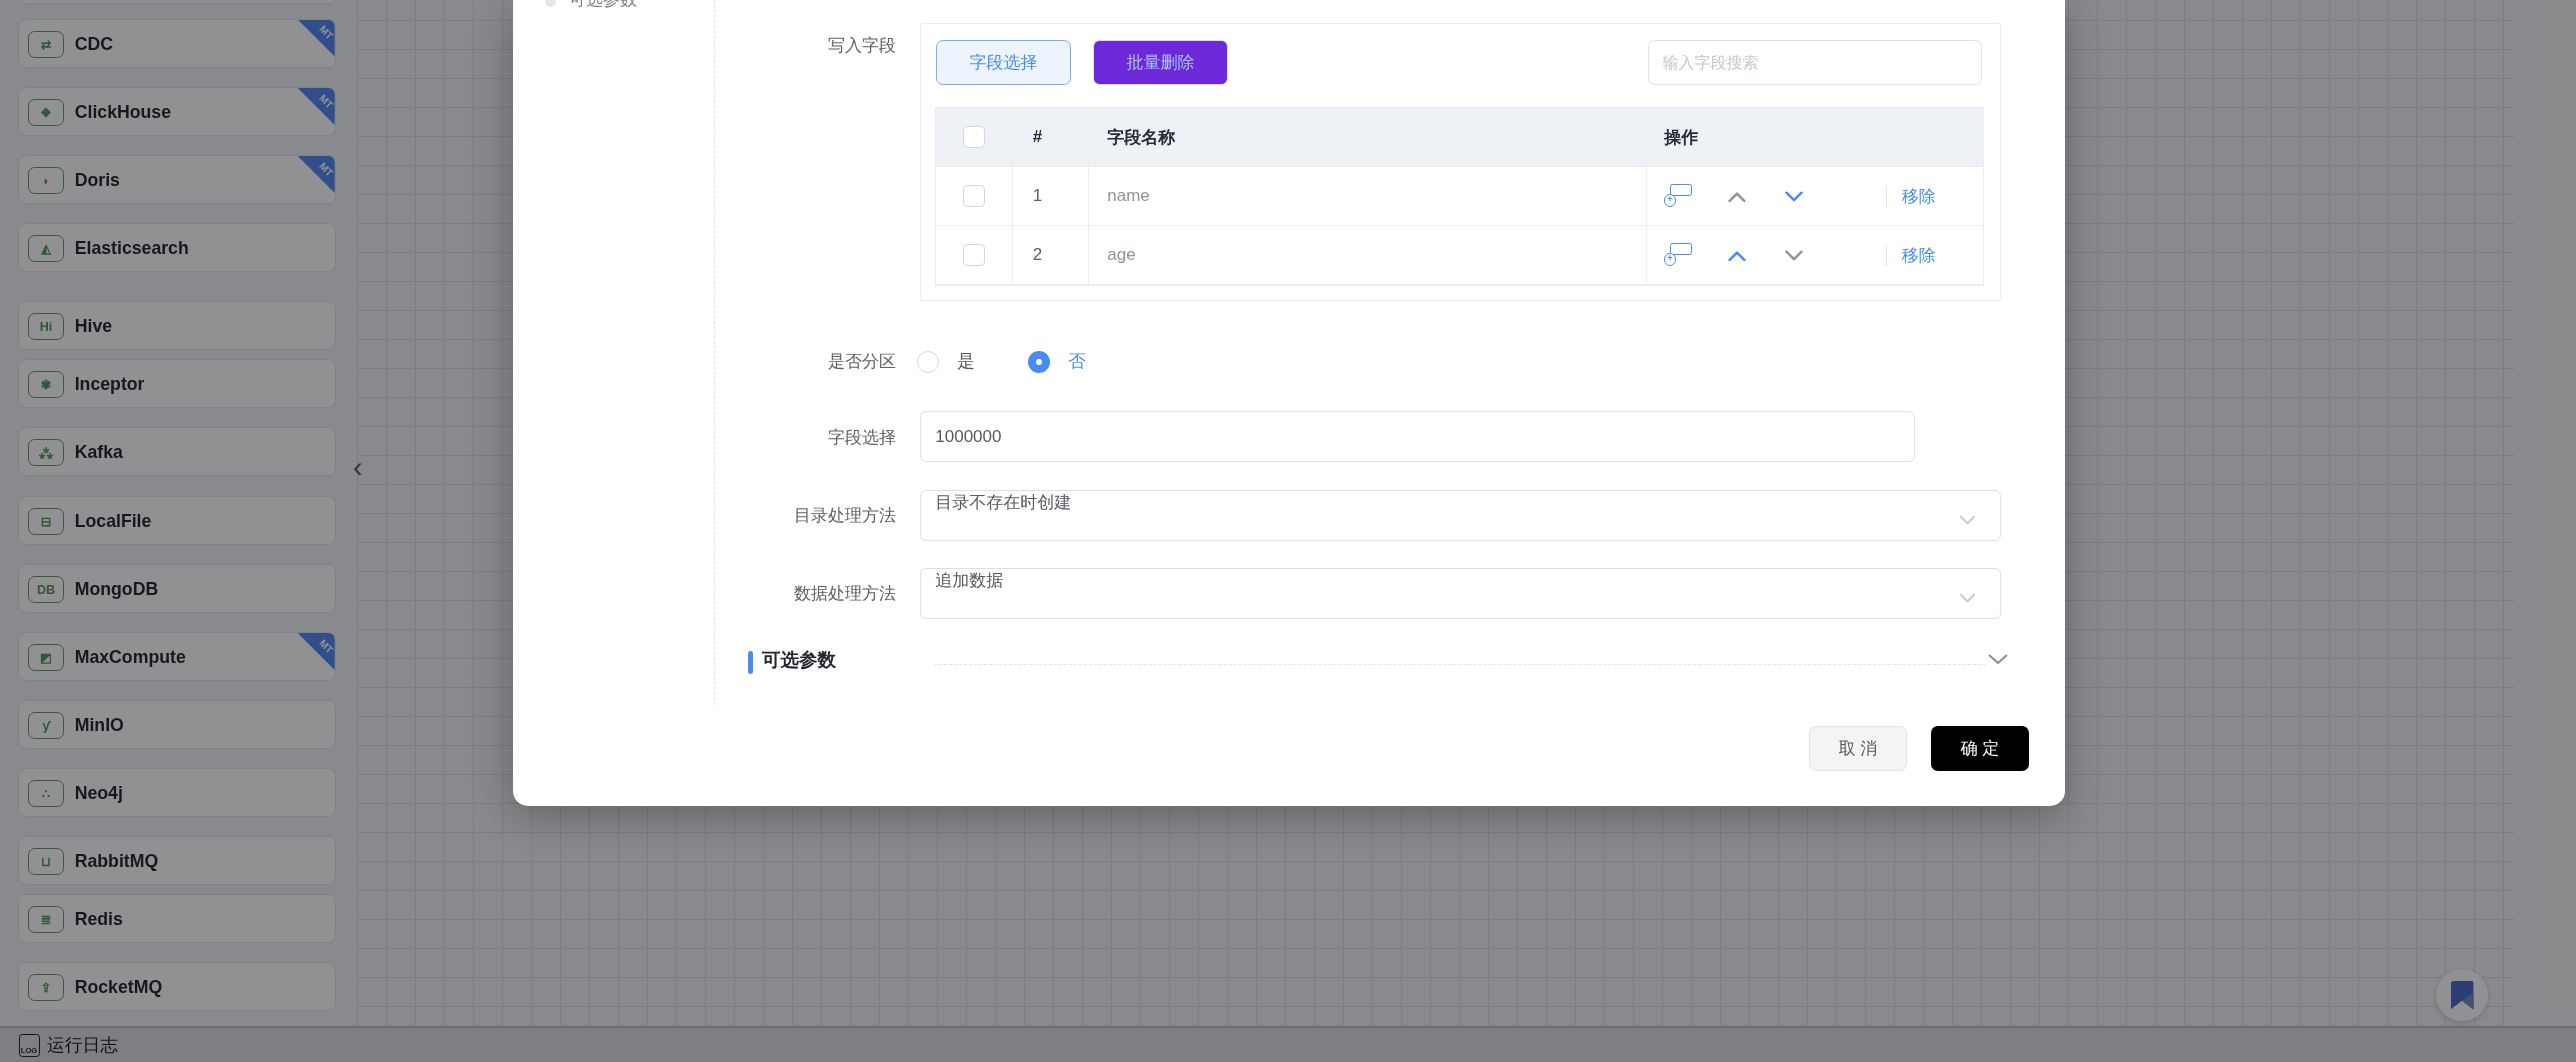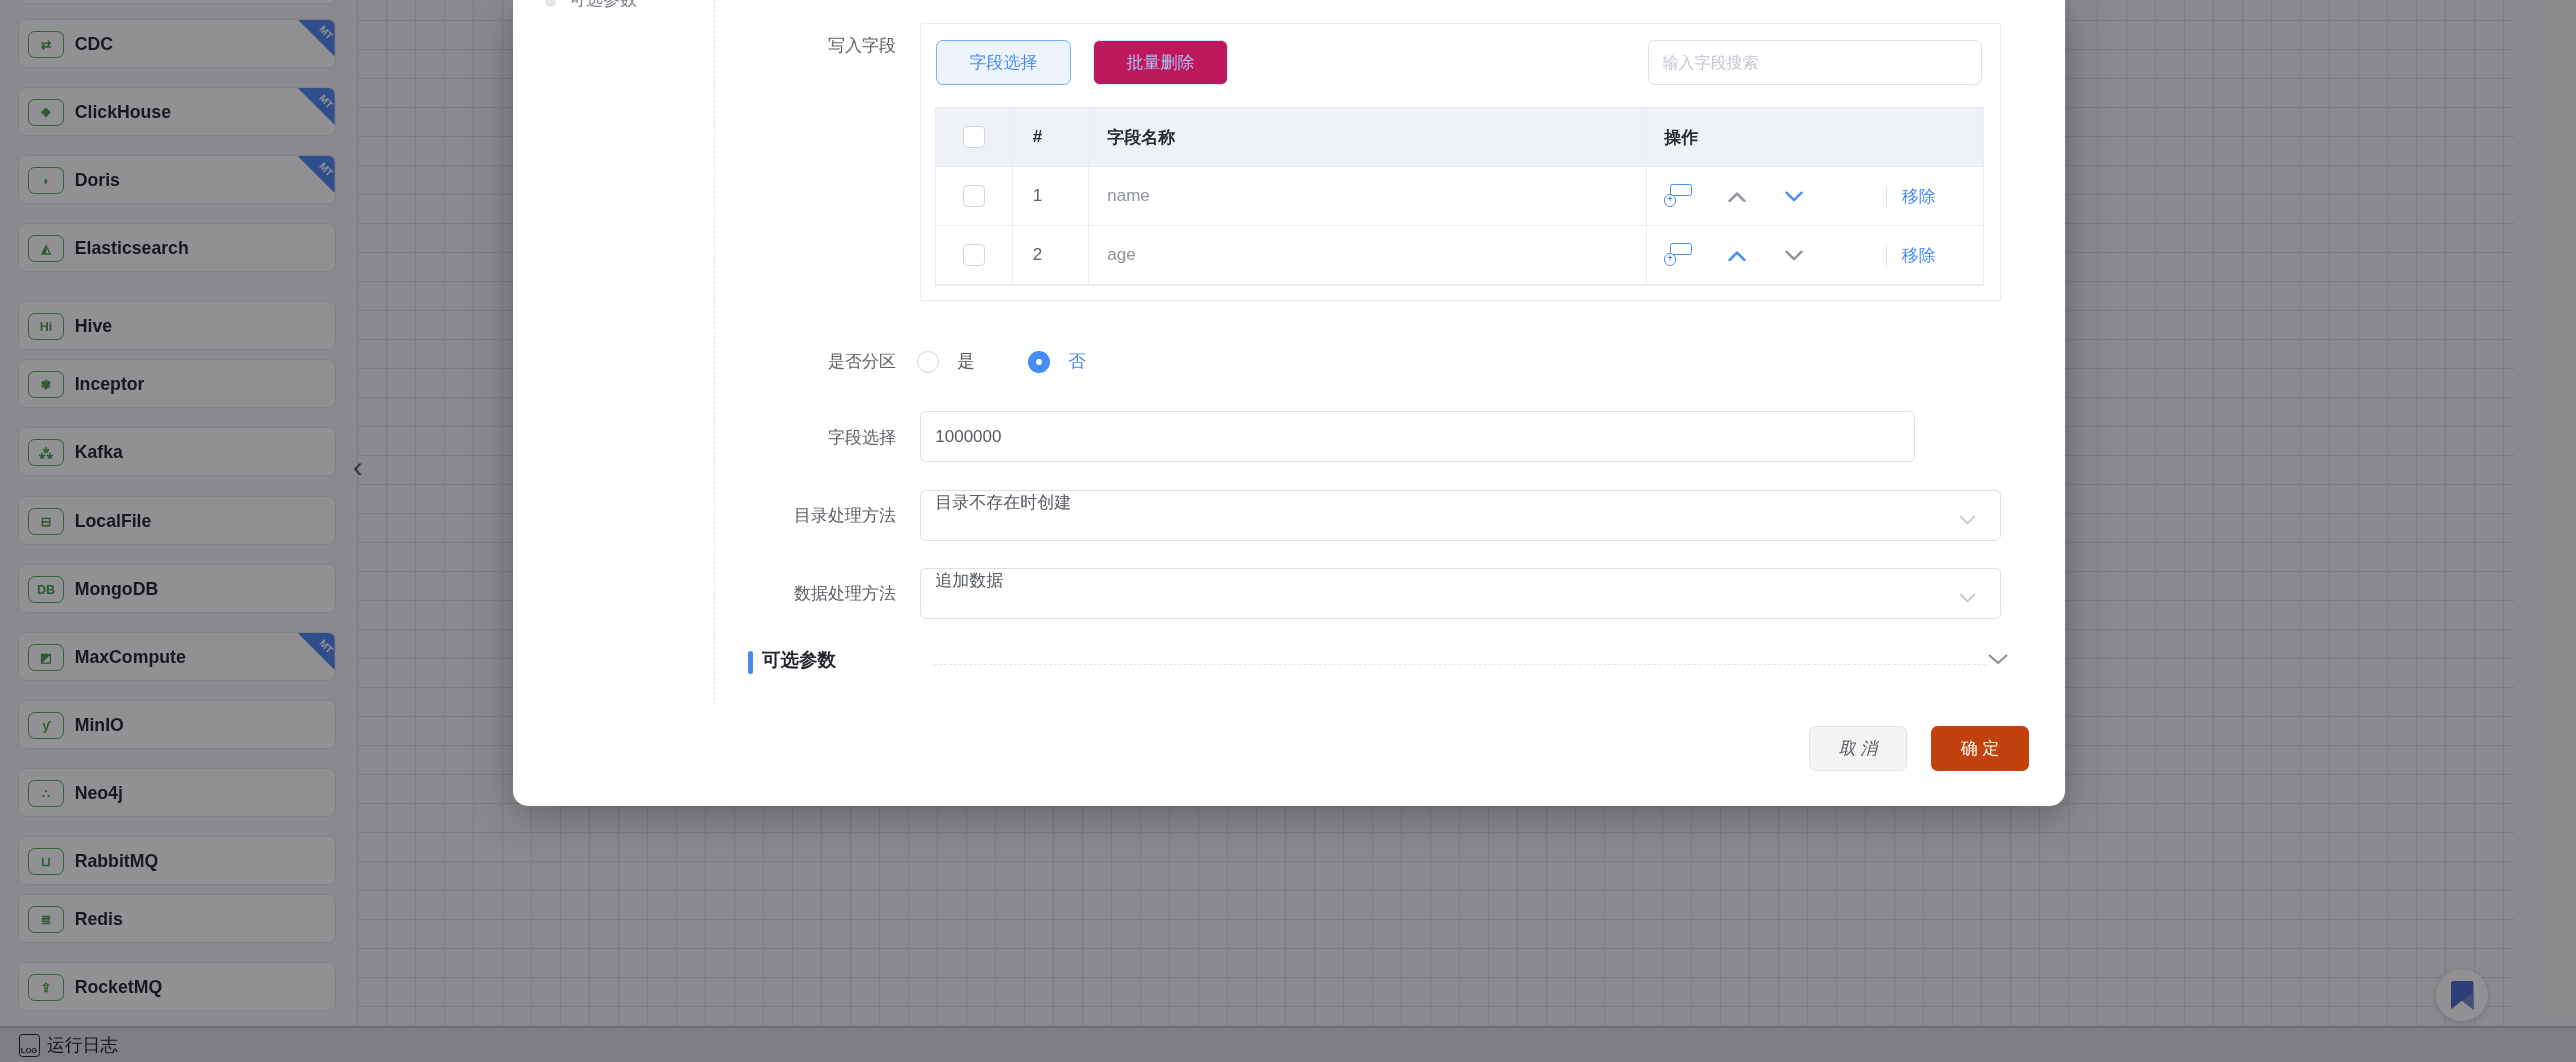--- a/index.html
+++ b/index.html
@@ -49,21 +49,21 @@
   .step-dot { position:absolute; left:32px; top:-4.2px; width:11px; height:11px; border-radius:50%; background:#e4e7ea; }
   .step-label { position:absolute; left:56px; top:-11px; font-size:17px; color:#7a7f87; line-height:22px; }
   .vdash { position:absolute; left:201px; top:0; height:705px; border-left:0.8px dashed #dfe2e6; }
 
   .flabel { position:absolute; left:215px; width:168px; text-align:right; font-size:17px; color:#5d6268; line-height:23.6px; }
 
   .fieldsbox { position:absolute; left:407px; top:23px; width:1081px; height:278px; border:0.8px solid #e9ebee; border-radius:2.5px; background:#fff; }
 
   .btn { position:absolute; height:45px; border-radius:6.7px; font-size:17px; display:flex; align-items:center; justify-content:center; cursor:pointer; }
   .btn-select { left:423px; top:40px; width:135px; background:#edf4fe; border:0.8px solid #7cacf8; color:#478bf5; }
-  .btn-del { left:580px; top:40px; width:135px; background:#be185d; border:0.8px solid #d3e5fc; color:#a5c7f7; }
+  .btn-del { left:580px; top:40px; width:135px; background:#6d28d9; border:0.8px solid #d3e5fc; color:#a5c7f7; }
 
   .search { position:absolute; left:1135px; top:40px; width:334px; height:45px; border:0.8px solid #dcdfe6; border-radius:6.7px;
     font-size:16px; color:#454a52; padding:0 13.5px; outline:none; background:#fff; }
   .search::placeholder { color:#c2c7cf; }
 
   .ftable { position:absolute; left:422px; top:107px; width:1049px; border:0.8px solid #e9ebee; border-right:none; }
   .trow { display:flex; height:59px; background:#fff; border-bottom:0.8px solid #ebedf0; }
   .trow.head { background:#eef1f5; border-bottom:0.8px solid #e7e9ed; }
   .trow:last-child { border-bottom:0.8px solid #ebedf0; }
   .tc { position:relative; display:flex; align-items:center; border-right:0.8px solid #ebedf0; }
@@ -100,22 +100,22 @@
     background:#fff; display:flex; padding:0 14.3px; font-size:17px; color:#555a61; cursor:pointer; }
   .selchev { position:absolute; right:23.6px; top:18.5px; color:#c0c4cc; }
 
   .optbar { position:absolute; left:235px; top:651px; width:5px; height:23px; border-radius:2.5px; background:#478bf5; }
   .opttitle { position:absolute; left:249px; top:647px; font-size:18.5px; font-weight:bold; color:#23262d; }
   .optdash { position:absolute; left:421px; top:664px; width:1052px; border-top:1.7px dashed #e3e5e9; }
   .optchev { position:absolute; left:1474px; top:653px; color:#8b9097; cursor:pointer; }
 
   .fbtn { position:absolute; top:726px; width:98px; height:45px; border-radius:6.7px; font-size:17px;
     display:flex; align-items:center; justify-content:center; cursor:pointer; }
-  .fbtn.cancel { left:1296px; background:#f4f4f5; border:0.8px solid #e3e3e6; color:#55595f;font-style:italic; }
-  .fbtn.ok { left:1418px; background:#c2410c; color:#ffffff; }
+  .fbtn.cancel { left:1296px; background:#f4f4f5; border:0.8px solid #e3e3e6; color:#55595f; }
+  .fbtn.ok { left:1418px; background:#000000; color:#ffffff; }
 </style>
 </head>
 <body>
 
 <div class="stage">
 
   <div class="grid"></div>
   <div class="nogrid"></div>
 
   <div class="card" style="top:-45px"></div>

